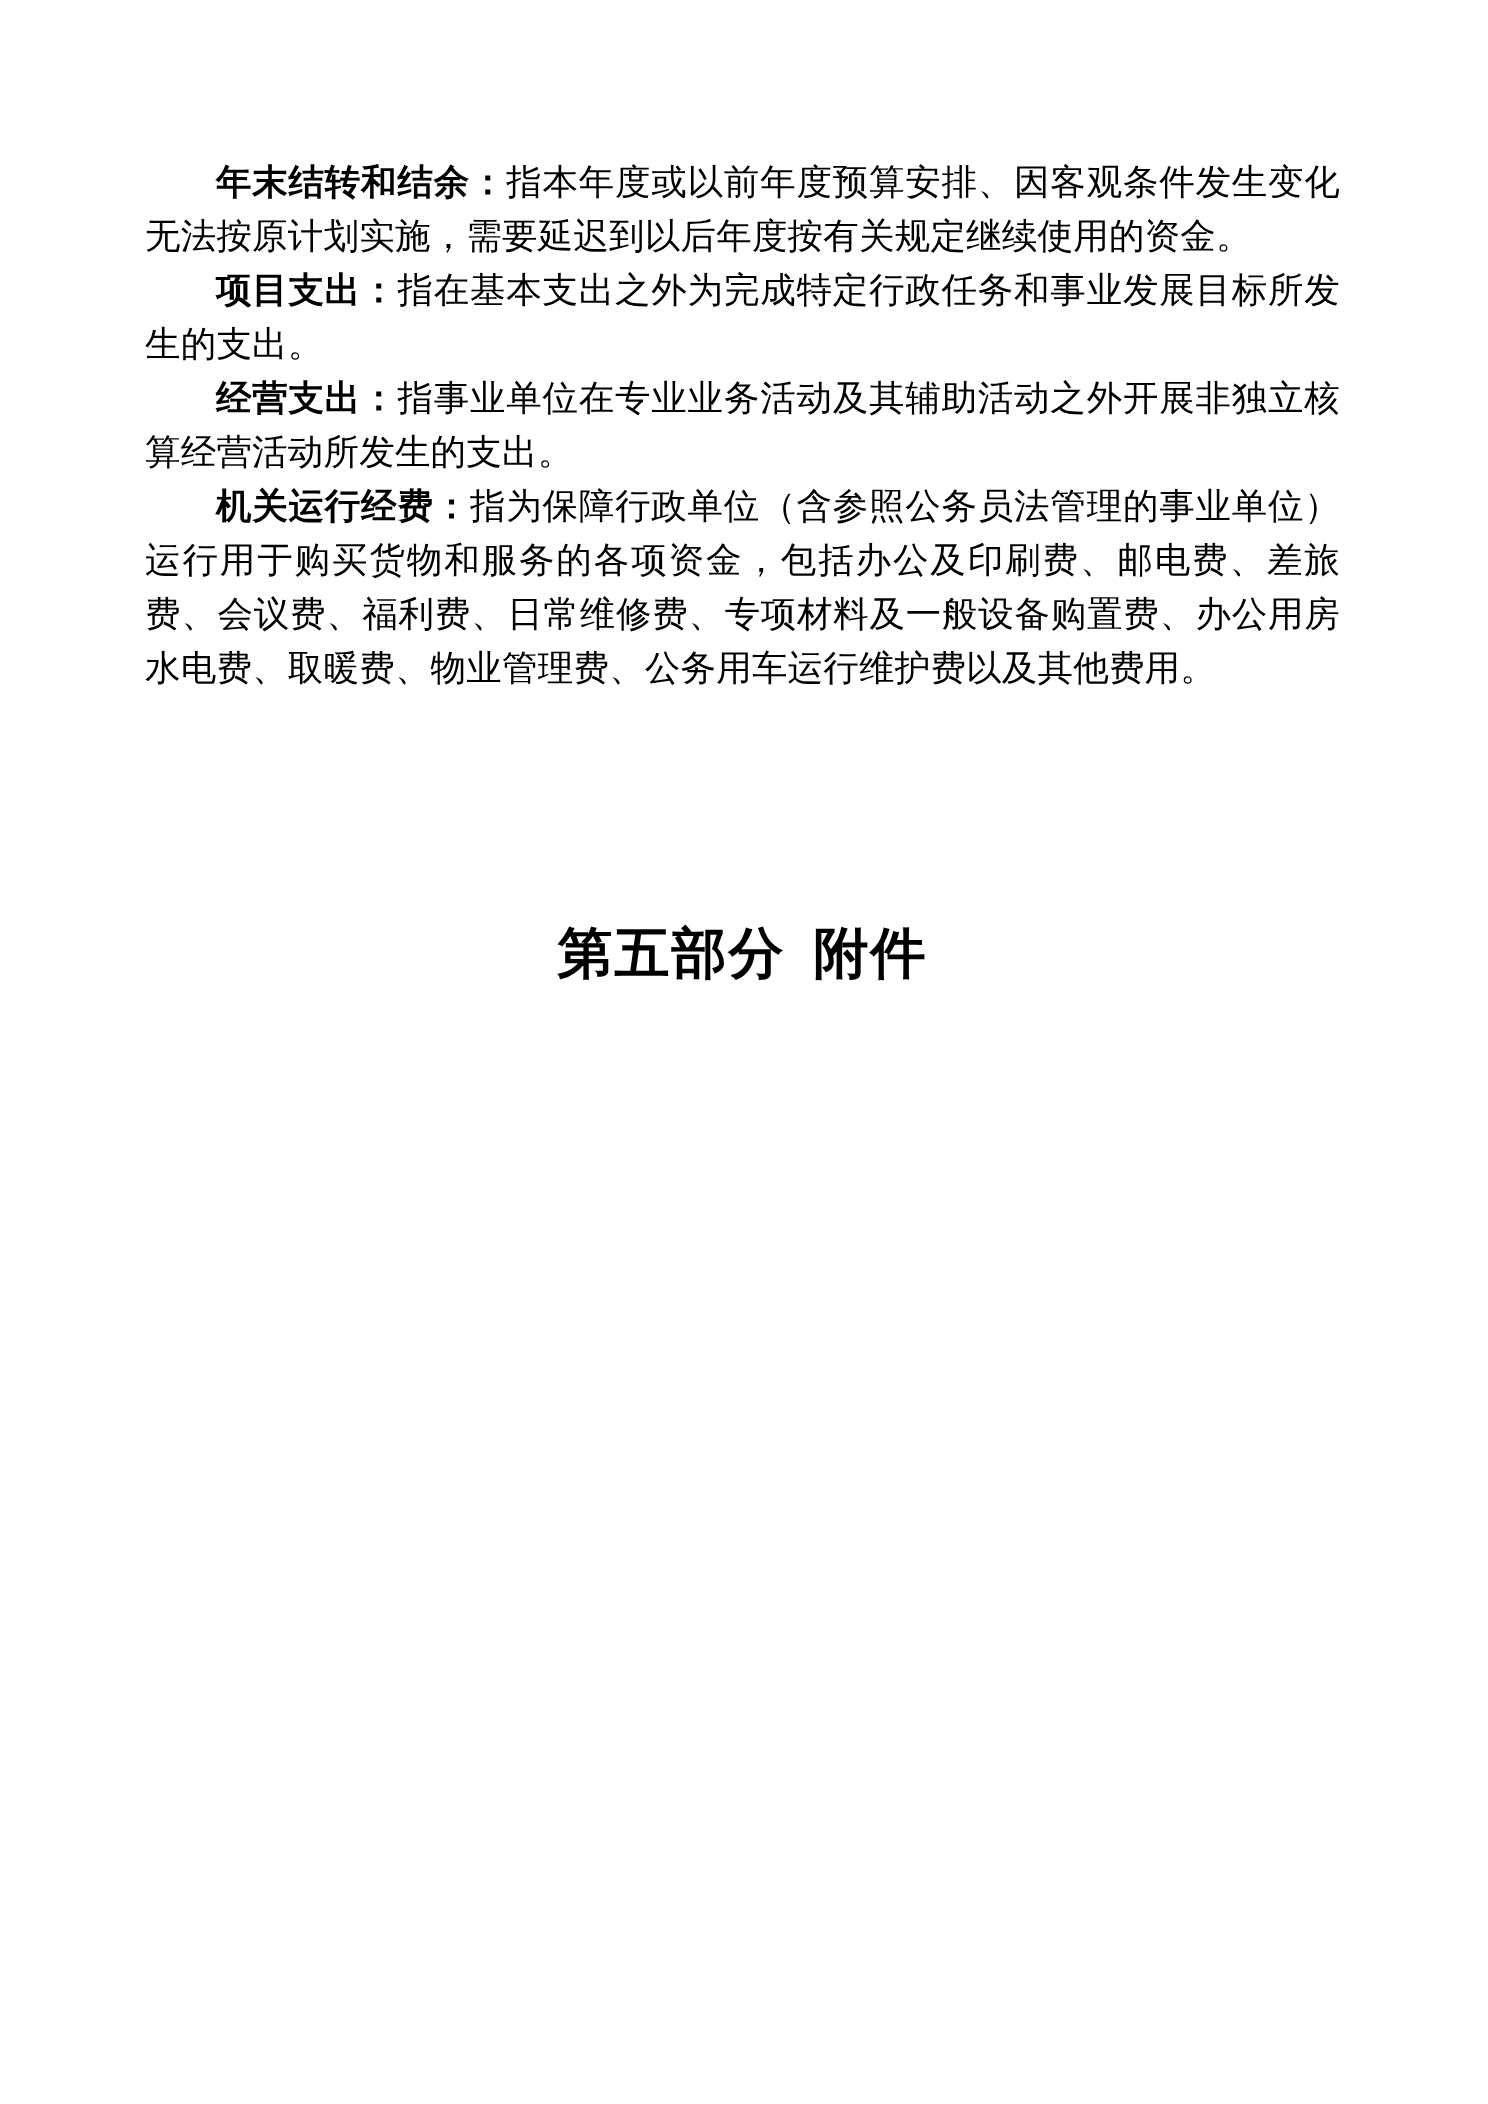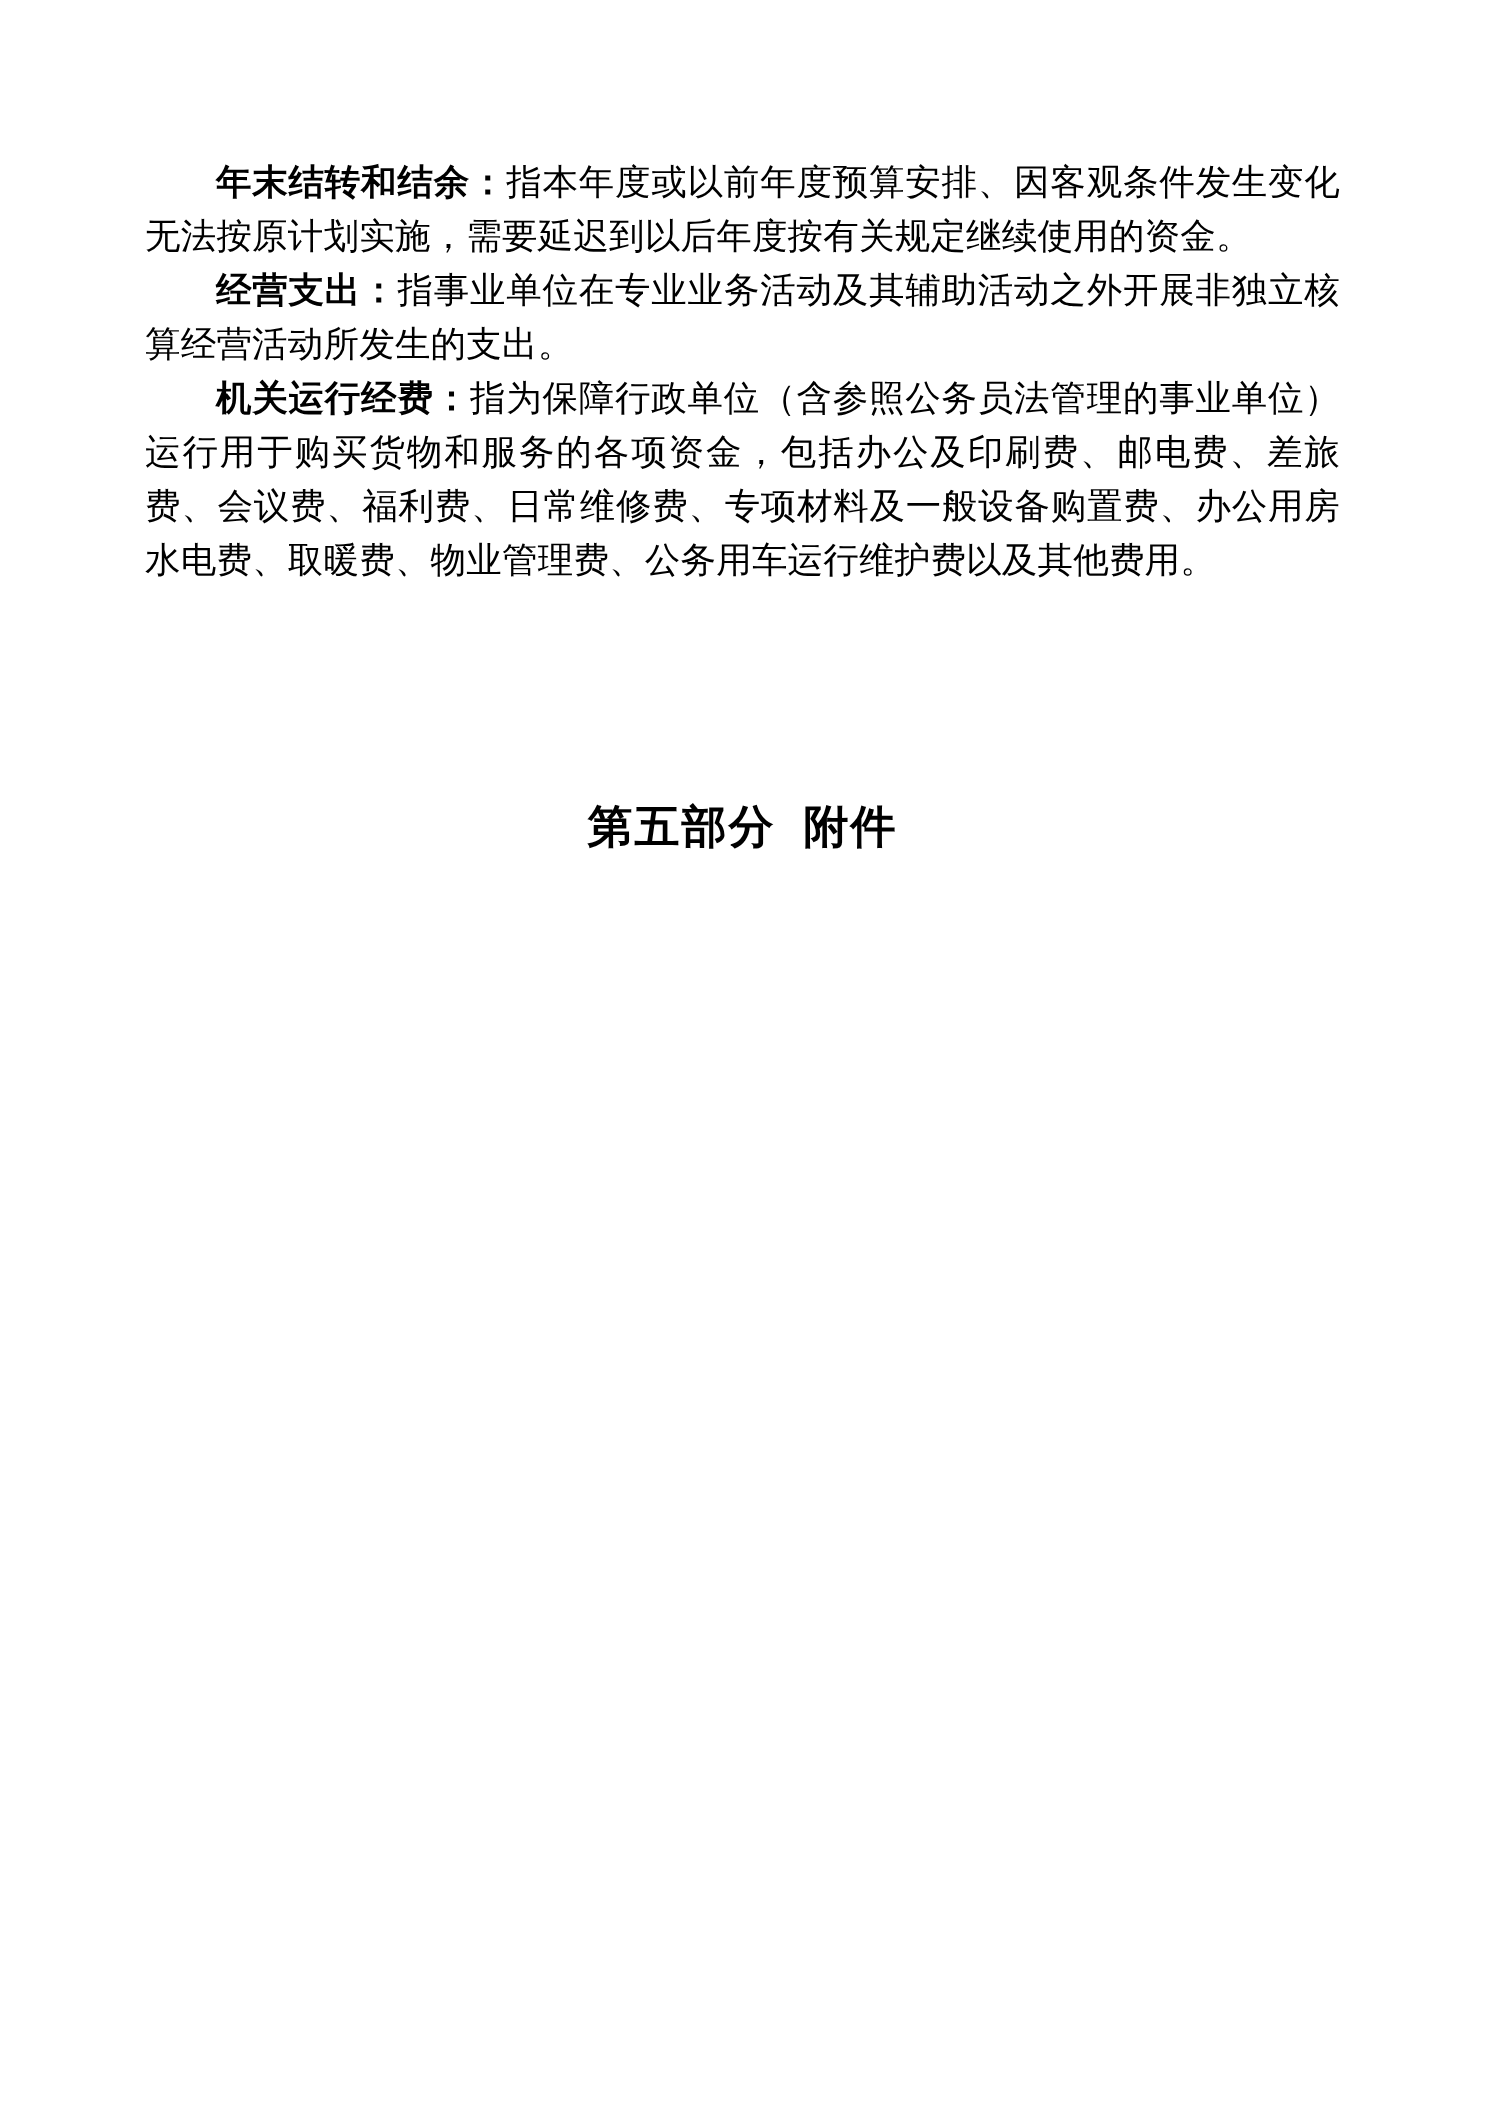--- a/index.html
+++ b/index.html
@@ -36,42 +36,45 @@
     text-indent: 2em;
   }
   .para .lead {
     font-weight: bold;
   }
   .spacer-block {
     height: 210px;
   }
   .section-title {
     text-align: center;
-    font-size: 45px;
+    font-size: 55px;
     font-weight: bold;
     letter-spacing: 2px;
-    margin-top: 0;
+    margin-top: 12px;
   }
   .section-title .gap {
     display: inline-block;
     width: 28px;
   }
 </style>
 </head>
 <body>
 
 <div class="page">
 
   <div class="body-text">
 
     <p class="para">
       <span class="lead">年末结转和结余：</span><span>指本年度或以前年度预算安排、因客观条件发生变化无法按原计划实施，需要延迟到以后年度按有关规定继续使用的资金。</span>
     </p>
 
 
+    <p class="para">
+      <span class="lead">项目支出：</span><span>指在基本支出之外为完成特定行政任务和事业发展目标所发生的支出。</span>
+    </p>
 
     <p class="para">
       <span class="lead">经营支出：</span><span>指事业单位在专业业务活动及其辅助活动之外开展非独立核算经营活动所发生的支出。</span>
     </p>
 
 
     <p class="para">
       <span class="lead">机关运行经费：</span><span>指为保障行政单位（含参照公务员法管理的事业单位）运行用于购买货物和服务的各项资金，包括办公及印刷费、邮电费、差旅费、会议费、福利费、日常维修费、专项材料及一般设备购置费、办公用房水电费、取暖费、物业管理费、公务用车运行维护费以及其他费用。</span>
     </p>
 

